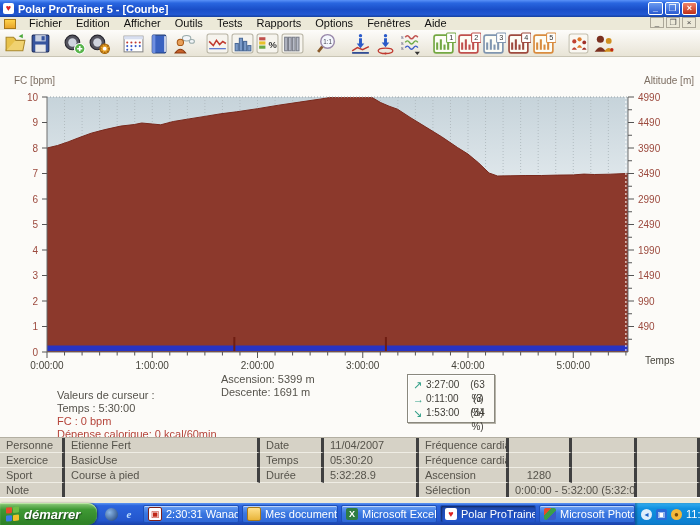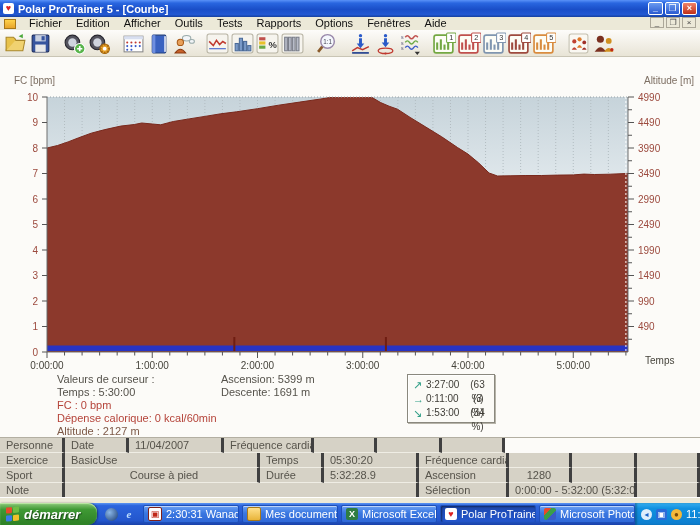--- a/index.html
+++ b/index.html
@@ -502,21 +502,21 @@
         <text x="468.01449275362324" y="312" font-size="10" text-anchor="middle" fill="#46443c">4:00:00</text>
         <text x="573.268115942029" y="312" font-size="10" text-anchor="middle" fill="#46443c">5:00:00</text>
         <text x="14" y="27" font-size="10" fill="#7d6f63">FC [bpm]</text>
         <text x="694" y="27" font-size="10" text-anchor="end" fill="#7d6f63">Altitude  [m]</text>
         <text x="645" y="307" font-size="10" fill="#46443c">Temps</text>
       </svg>
     </div>
 
   <div id="cursorvals">
     <div id="cv-left">
-        <div style="color: rgb(85, 82, 75);">Valeurs de curseur :</div>
+        <div style="color: rgb(85, 82, 75); margin-top: 16px;">Valeurs de curseur :</div>
         <div style="color: rgb(85, 82, 75);">Temps : 5:30:00</div>
         <div style="color: rgb(181, 68, 58);">FC : 0 bpm</div>
         <div style="color: rgb(181, 68, 58);">Dépense calorique: 0 kcal/60min</div>
         <div style="color: rgb(124, 88, 70);">Altitude : 2127 m</div>
       </div>
     <div id="cv-right">
         <div>Ascension: 5399 m</div>
         <div>Descente: 1691 m</div>
       </div>
   </div>
@@ -535,40 +535,41 @@
       <div class="sumrow">
         <span class="ar">↘</span>
         <span class="tm">1:53:00</span>
         <span class="pc">(34 %)</span>
       </div>
     </div>
 
   <div id="infotable">
       <div class="trow">
         <div class="tcell" style="width: 65px;">Personne</div>
+        <div class="tcell" style="width: 195px;">Etienne Fert</div>
         <div class="tcell" style="width: 64px;">Date</div>
         <div class="tcell" style="width: 95px;">11/04/2007</div>
         <div class="tcell" style="width: 90px;">Fréquence cardia</div>
         <div class="tcell center" style="width: 63px;"></div>
         <div class="tcell" style="width: 65px;"></div>
         <div class="tcell" style="width: 63px;"></div>
       </div>
       <div class="trow">
         <div class="tcell" style="width: 65px;">Exercice</div>
         <div class="tcell" style="width: 195px;">BasicUse</div>
         <div class="tcell" style="width: 64px;">Temps</div>
         <div class="tcell" style="width: 95px;">05:30:20</div>
         <div class="tcell" style="width: 90px;">Fréquence cardia</div>
         <div class="tcell center" style="width: 63px;"></div>
         <div class="tcell" style="width: 65px;"></div>
         <div class="tcell" style="width: 63px;"></div>
       </div>
       <div class="trow">
         <div class="tcell" style="width: 65px;">Sport</div>
-        <div class="tcell" style="width: 195px; text-align: center;">Course à pied</div>
+        <div class="tcell" style="width: 195px;">Course à pied</div>
         <div class="tcell" style="width: 64px;">Durée</div>
         <div class="tcell" style="width: 95px;">5:32:28.9</div>
         <div class="tcell" style="width: 90px;">Ascension</div>
         <div class="tcell center" style="width: 63px;">1280</div>
         <div class="tcell" style="width: 65px;"></div>
         <div class="tcell" style="width: 63px;"></div>
       </div>
       <div class="trow">
         <div class="tcell" style="width: 65px;">Note</div>
         <div class="tcell" style="width: 354px;"></div>

